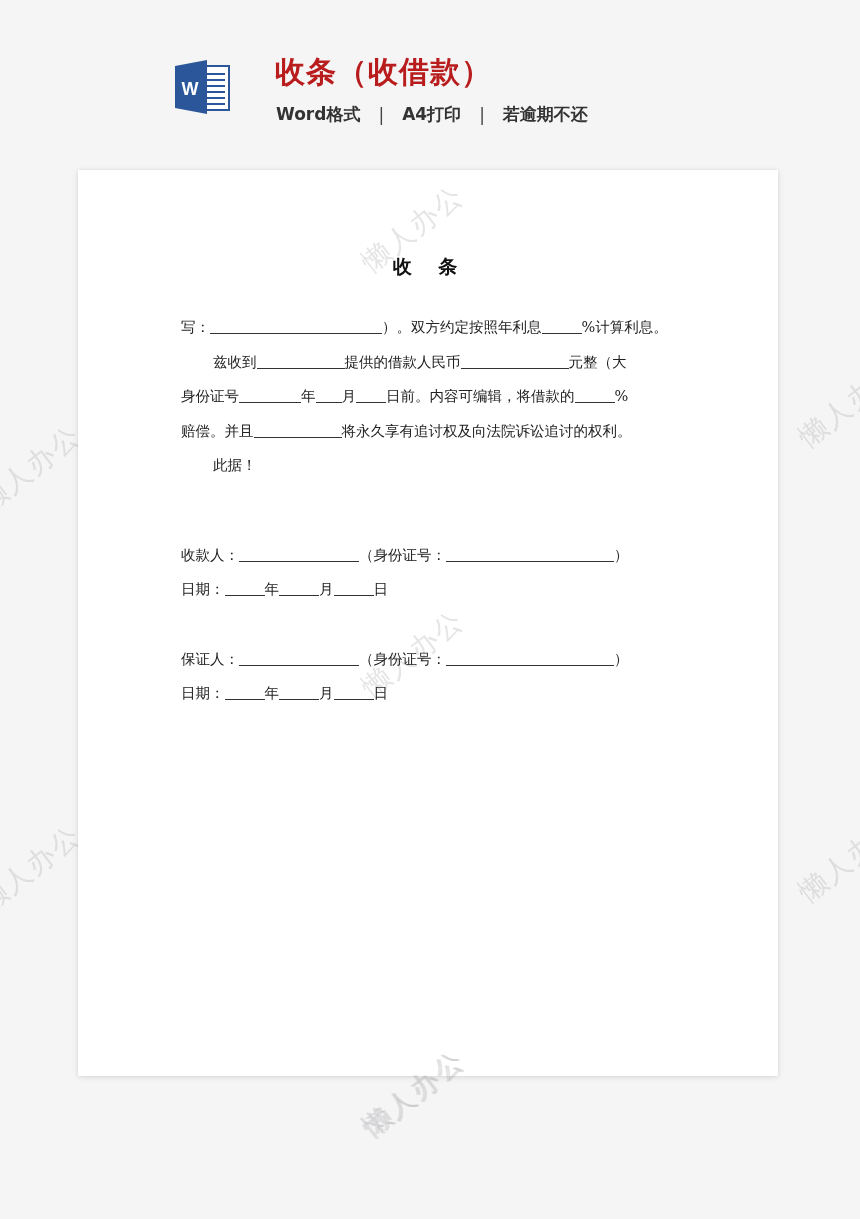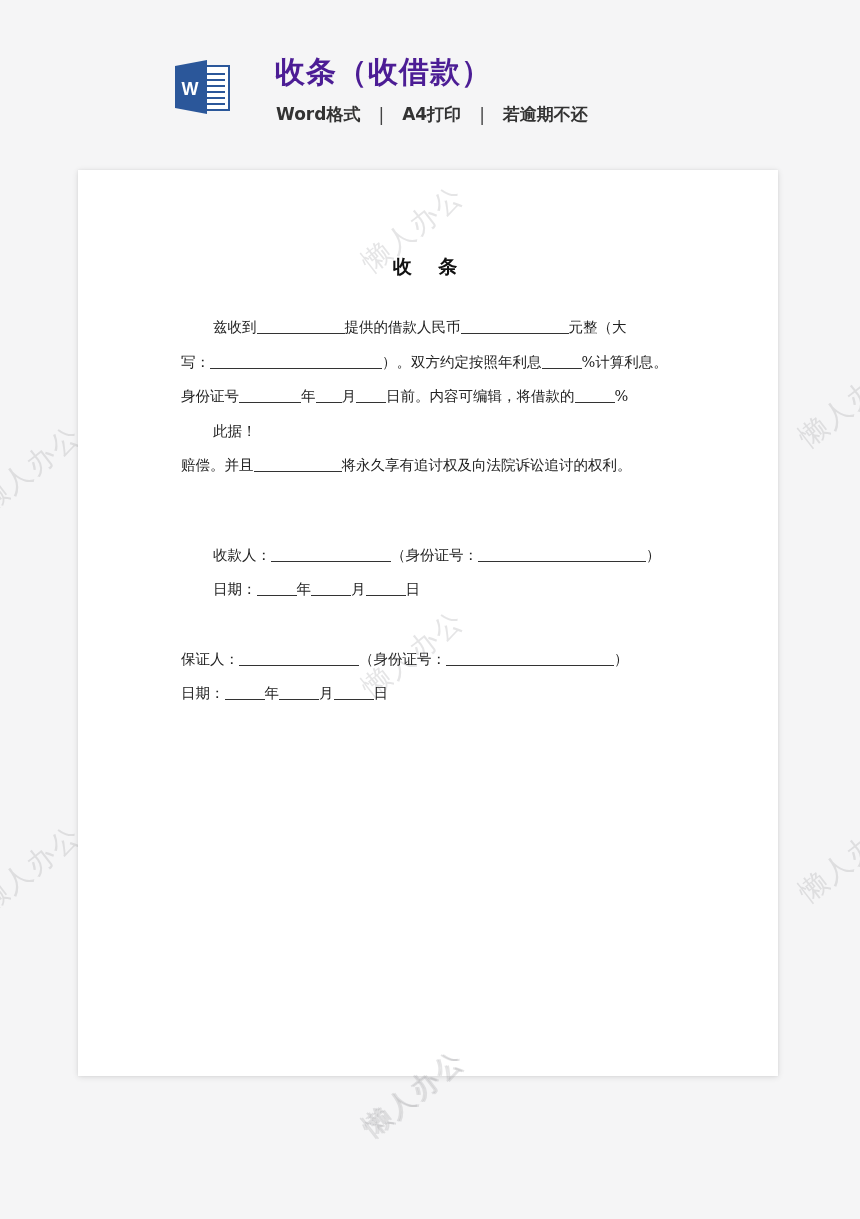--- a/index.html
+++ b/index.html
@@ -8,21 +8,21 @@
     background: #f5f5f6;
     font-family: "DejaVu Sans", "Liberation Sans", sans-serif;
     position: relative;
     overflow: hidden;
   }
   
   .header { position: absolute; left: 0; top: 0; width: 860px; height: 160px; }
   .word-icon { position: absolute; left: 175px; top: 60px; width: 56px; height: 54px; }
   .title {
     position: absolute; left: 275px; top: 52px;
-    font-size: 30px; font-weight: bold; color: #4c1d95;
+    font-size: 30px; font-weight: bold; color: #b91c1c;
     letter-spacing: 1px; white-space: nowrap;
   }
   .subtitle {
     position: absolute; left: 276px; top: 103px;
     font-size: 17px; font-weight: bold; color: #333;
     white-space: nowrap; display: flex; align-items: center;
   }
   .subtitle .sep { margin: 0 18px; font-weight: normal; color: #444; }
 
   
@@ -94,36 +94,36 @@
 <div class="wm" style="left:790px; top:840px;">懒人办公</div>
 
 <div class="paper">
   <div class="wm" style="left:275px; top:40px;">懒人办公</div>
   <div class="wm" style="left:275px; top:465px;">懒人办公</div>
   <div class="wm" style="left:275px; top:905px;">懒人办公</div>
 
   <div class="doc-title">收 条</div>
 
   <div class="body-text">
+    <div class="line">
+      <span>写：</span><span class="blank" style="width:172px"></span><span>）。双方约定按照年利息</span><span class="blank" style="width:40px"></span><span>%计算利息。</span>
+    </div>
     <div class="line indent">
       <span>兹收到</span><span class="blank" style="width:88px"></span><span>提供的借款人民币</span><span class="blank" style="width:108px"></span><span>元整（大</span>
     </div>
     <div class="line">
-      <span>写：</span><span class="blank" style="width:172px"></span><span>）。双方约定按照年利息</span><span class="blank" style="width:40px"></span><span>%计算利息。</span>
-    </div>
-    <div class="line">
       <span>身份证号</span><span class="blank" style="width:62px"></span><span>年</span><span class="blank" style="width:26px"></span><span>月</span><span class="blank" style="width:30px"></span><span>日前。内容可编辑，将借款的</span><span class="blank" style="width:40px"></span><span>%</span>
     </div>
-    <div class="line indent">此据！</div>
     <div class="line">
       <span>赔偿。并且</span><span class="blank" style="width:88px"></span><span>将永久享有追讨权及向法院诉讼追讨的权利。</span>
     </div>
+    <div class="line indent">此据！</div>
   </div>
 
-  <div class="sig" style="top:368px;margin-left:32px;">
+  <div class="sig" style="top:368px;">
     <div class="line">
       <span>收款人：</span><span class="blank" style="width:120px"></span><span>（身份证号：</span><span class="blank" style="width:168px"></span><span>）</span>
     </div>
     <div class="line">
       <span>日期：</span><span class="blank" style="width:40px"></span><span>年</span><span class="blank" style="width:40px"></span><span>月</span><span class="blank" style="width:40px"></span><span>日</span>
     </div>
   </div>
 
   <div class="sig" style="top:472px;">
     <div class="line">

